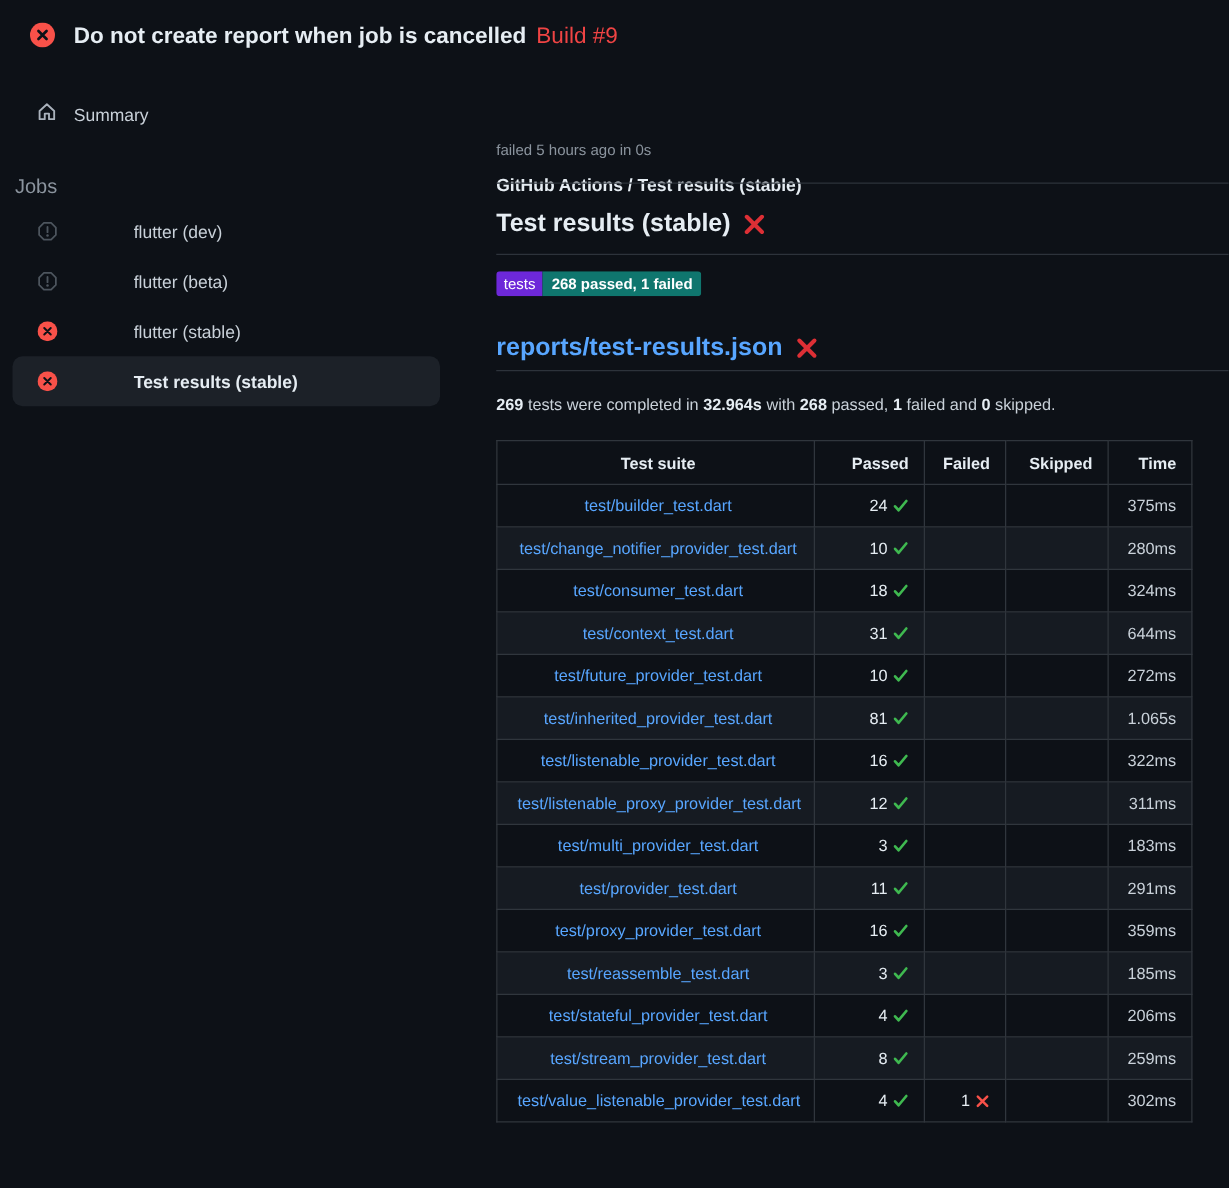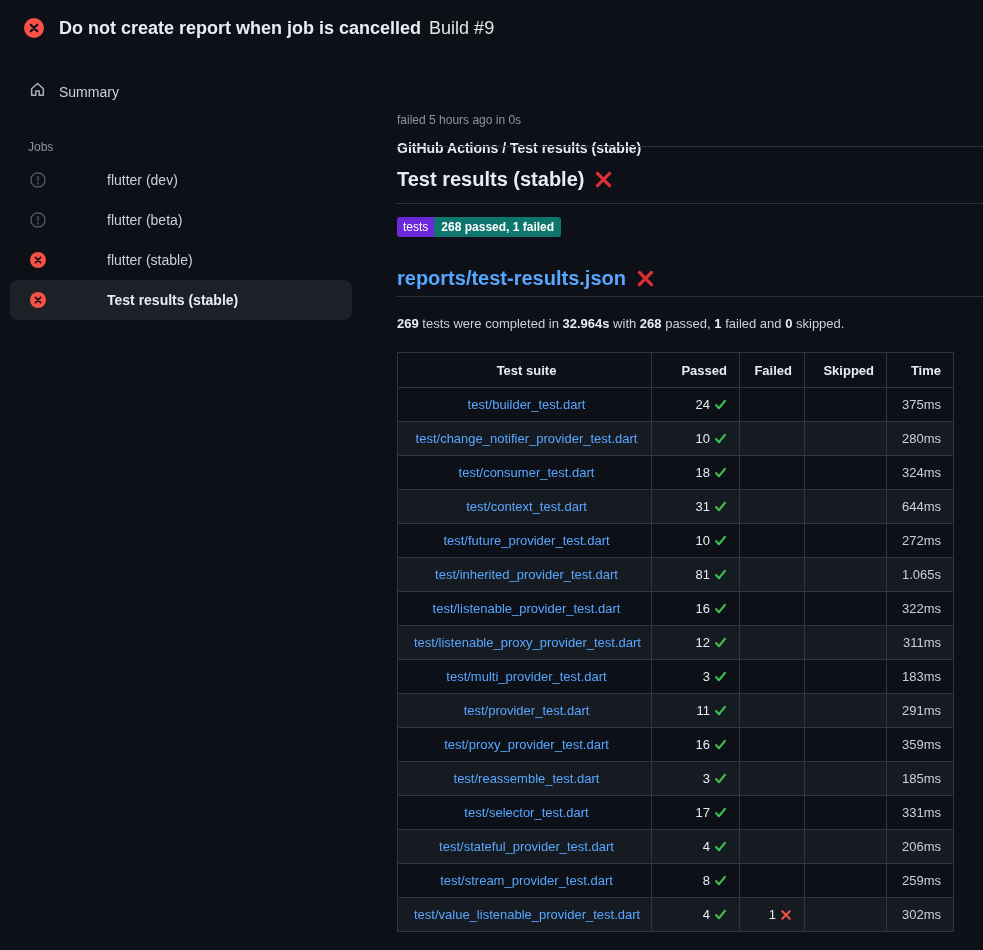--- a/index.html
+++ b/index.html
@@ -7,28 +7,28 @@
   body {
     width:983px; height:950px; position:relative; overflow:hidden;
     background:#0d1117; color:#e6edf3;
     font-family:"Liberation Sans", sans-serif;
   }
   
   .app-header { position:absolute; top:0; left:0; width:983px; height:56px;
     display:flex; align-items:center; padding-left:24px; }
   .app-header .status { flex:0 0 auto; width:20px; height:20px; margin-right:15px; }
   .app-header .title { font-size:18px; font-weight:bold; color:#e6edf3; }
-  .app-header .build { font-size:18px; color:#e5e5e5; margin-left:8px; }
+  .app-header .build { font-size:18px; color:#ef4444; margin-left:8px; }
 
   
   .sidebar { position:absolute; top:56px; left:0; width:370px; }
   .summary-row { display:flex; align-items:center; gap:13px; padding:8px 0 8px 29px;
     margin-top:17px; cursor:pointer; }
   .summary-row .label { font-size:14px; color:#c9d1d9; }
-  .jobs-label { margin:30px 0 6px 28px; font-size:12px; color:#8b949e; }
+  .jobs-label { margin:30px 0 6px 12px; font-size:16px; color:#8b949e; }
   .job-item { display:flex; align-items:center; gap:13px; height:40px;
     padding-left:20px; margin:0 18px 0 10px; border-radius:8px; cursor:pointer; }
   .job-item .icon { width:16px; height:16px; flex:0 0 auto; display:flex; }
   .job-item .label { font-size:14px; color:#c9d1d9;margin-left:48px; }
   .job-item.selected { background:#1c2128; }
   .job-item.selected .label { font-weight:bold; color:#e6edf3; }
 
   
   .main { position:absolute; top:56px; left:397px; width:586px; }
   .breadcrumb { position:absolute; top:36px; left:0; font-size:14px; font-weight:bold; color:#e6edf3;margin-top:48px; }
@@ -316,32 +316,20 @@
               <span>3</span>
               <svg width="13" height="13" viewBox="0 0 14 14">
                 <path d="M2.2 7.6l3.1 3.4L11.9 3" fill="none" stroke="#3fb950" stroke-width="2.3" stroke-linecap="round" stroke-linejoin="round"></path>
               </svg>
             </span></td>
           <td class="c-failed"></td>
           <td class="c-skipped"></td>
           <td class="c-time">185ms</td>
         </tr>
         <tr>
-          <td class="c-suite"><a>test/selector_test.dart</a></td>
-          <td class="c-passed"><span class="count-wrap">
-              <span>17</span>
-              <svg width="13" height="13" viewBox="0 0 14 14">
-                <path d="M2.2 7.6l3.1 3.4L11.9 3" fill="none" stroke="#3fb950" stroke-width="2.3" stroke-linecap="round" stroke-linejoin="round"></path>
-              </svg>
-            </span></td>
-          <td class="c-failed"></td>
-          <td class="c-skipped"></td>
-          <td class="c-time">331ms</td>
-        </tr>
-        <tr>
           <td class="c-suite"><a>test/stateful_provider_test.dart</a></td>
           <td class="c-passed"><span class="count-wrap">
               <span>4</span>
               <svg width="13" height="13" viewBox="0 0 14 14">
                 <path d="M2.2 7.6l3.1 3.4L11.9 3" fill="none" stroke="#3fb950" stroke-width="2.3" stroke-linecap="round" stroke-linejoin="round"></path>
               </svg>
             </span></td>
           <td class="c-failed"></td>
           <td class="c-skipped"></td>
           <td class="c-time">206ms</td>

